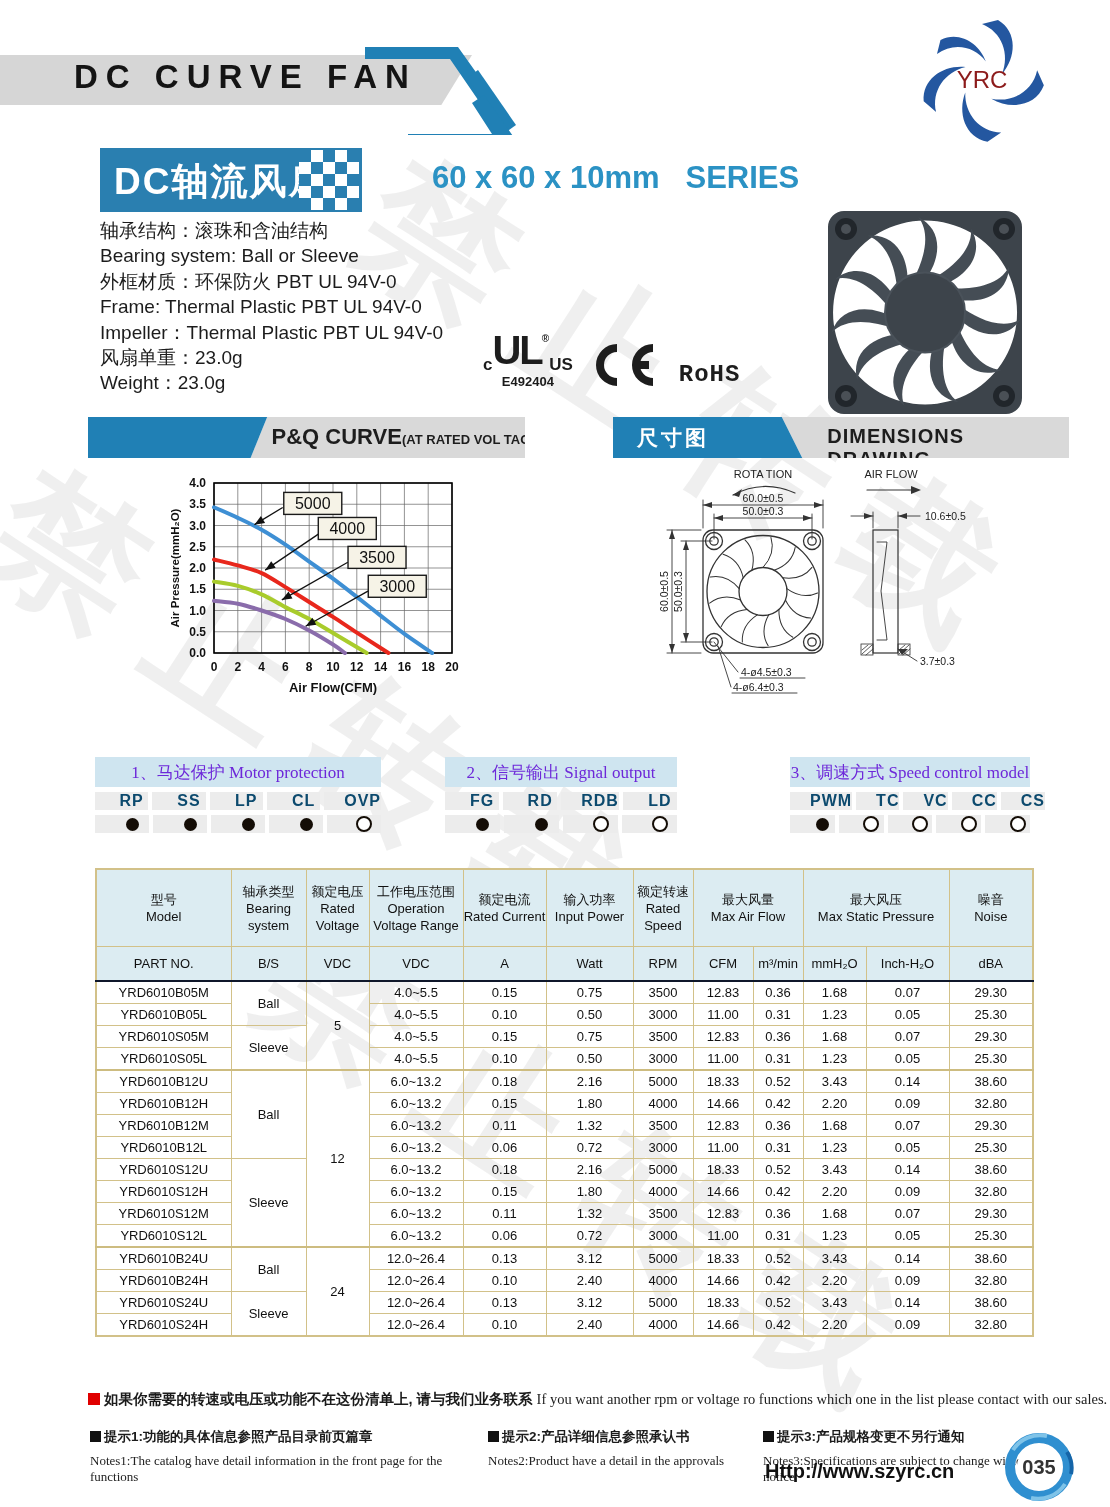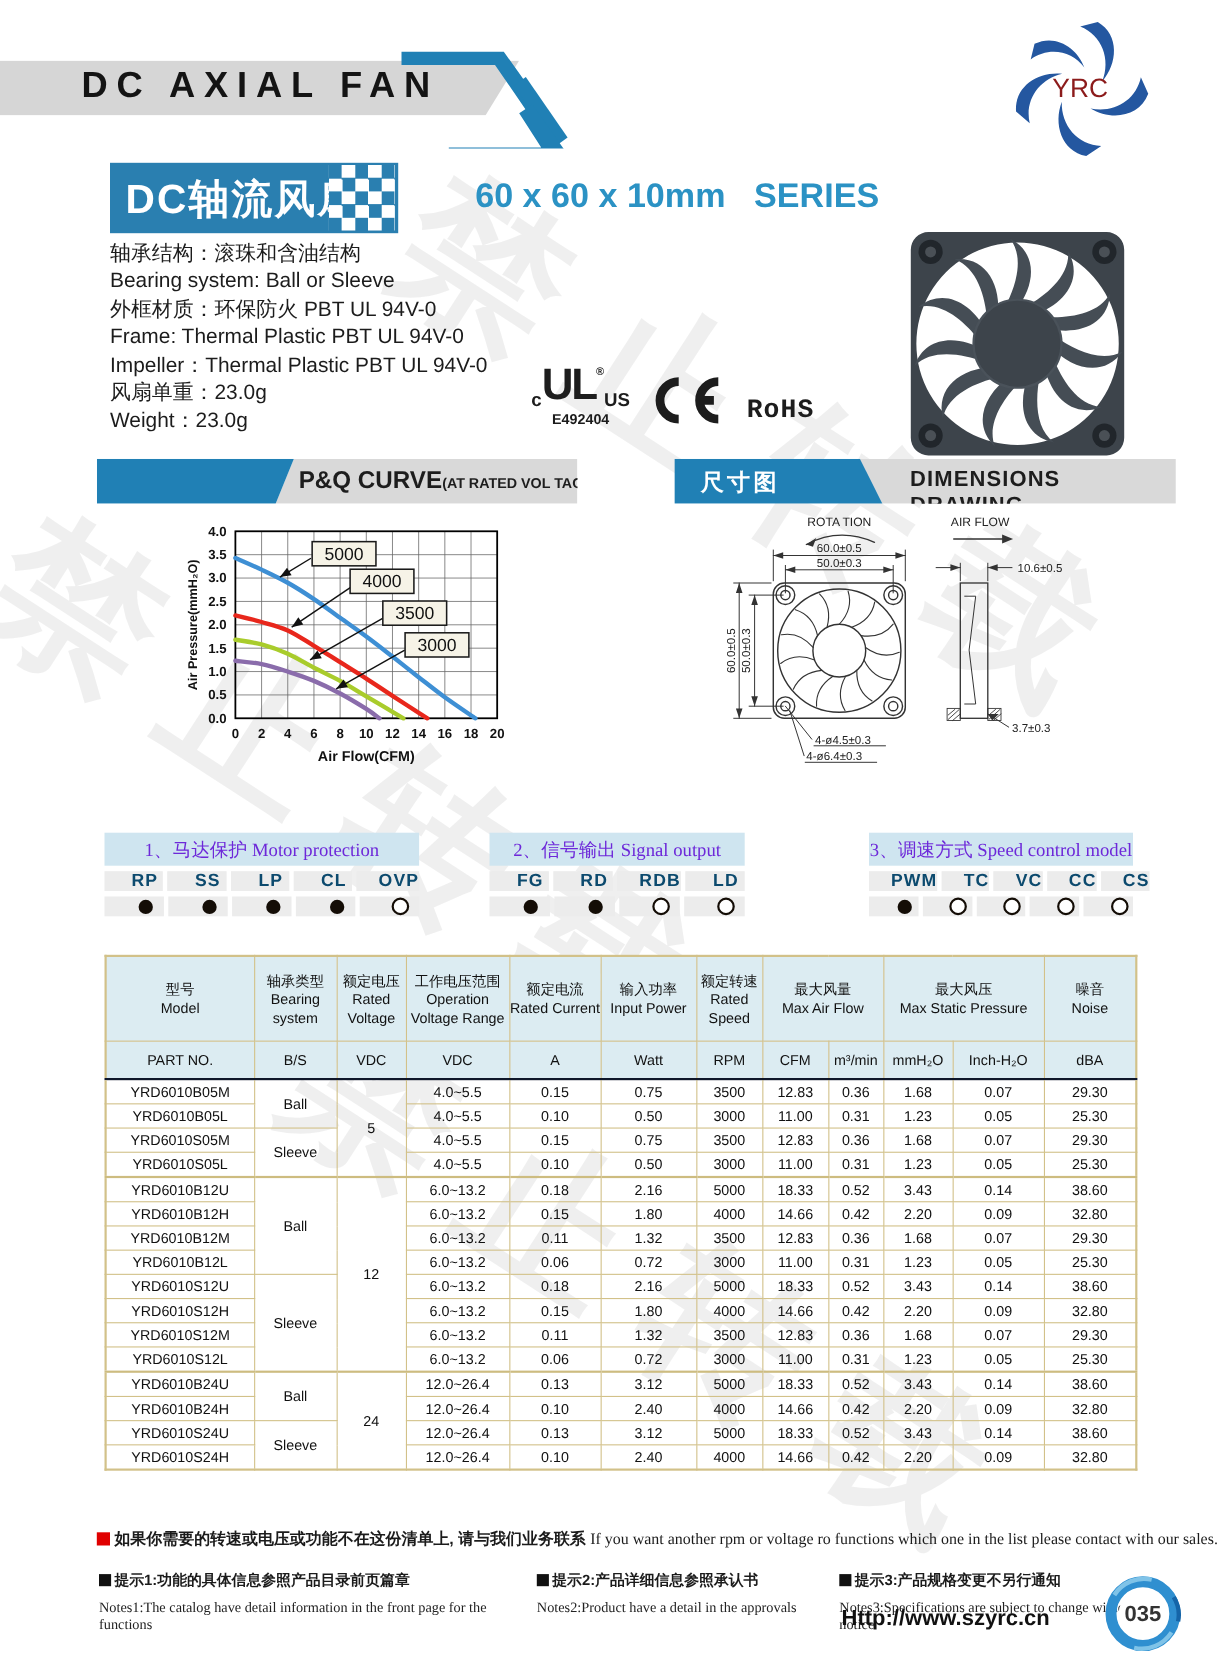--- a/index.html
+++ b/index.html
@@ -102,21 +102,21 @@
 </head>
 <body>
 
 <div id="page">
 
   <span class="wm" style="left:430px;top:120px;">禁止转载</span>
   <span class="wm" style="left:60px;top:430px;">禁止转载</span>
   <span class="wm" style="left:330px;top:880px;">禁止转载</span>
 
   <div class="abs hdr-bar"></div>
-  <div class="abs hdr-title">DC AXIAL FAN</div>
+  <div class="abs hdr-title">DC CURVE FAN</div>
   <svg class="abs" style="left:360px;top:40px;" width="170" height="95">
     <path d="M5,7 L98,7 L150,80 L138,89 L90,19 L5,19 Z" fill="#2080b5"></path>
     <path d="M118,30 L156,85 L145,93 L107,38 Z" fill="#2080b5"></path>
     <path d="M48,94 L132,94 L112,63 L124,55 L160,106 L48,106 Z" fill="#2080b5"></path>
   </svg>
 
   <svg class="abs" style="left:920px;top:18px;" width="125" height="125" viewBox="0 0 125 125">
     <g transform="translate(62,62)">
       <g fill="#2457a0">
         <path d="M0,-56 C20,-48 28,-26 20,-6 C34,-22 36,-48 16,-60 Z"></path>

